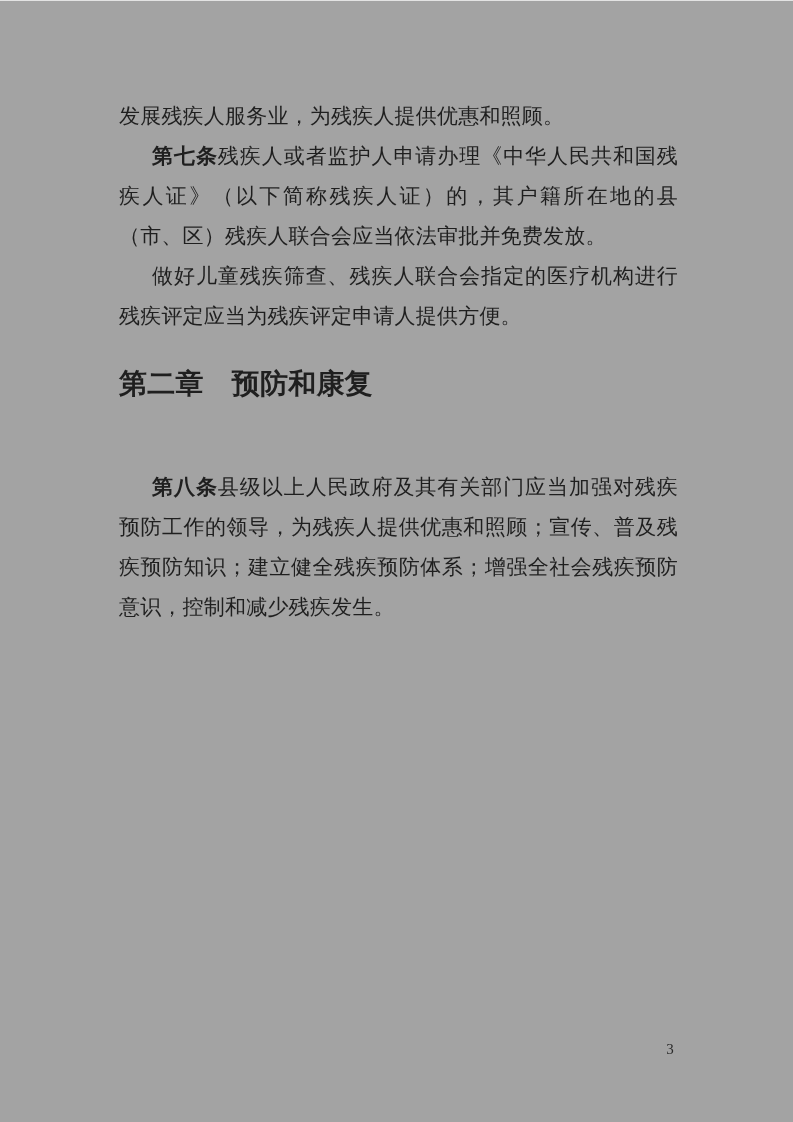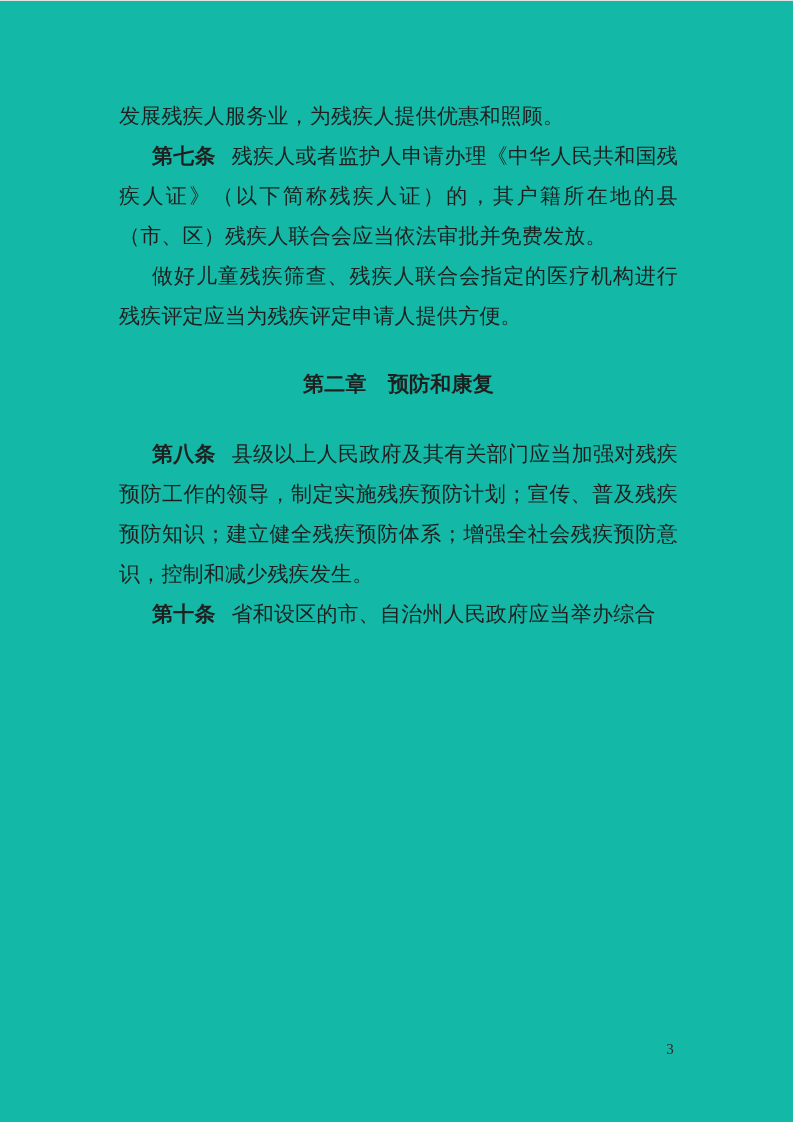--- a/index.html
+++ b/index.html
@@ -2,21 +2,21 @@
 <html><head>
 <meta charset="utf-8">
 <style>
   * { margin: 0; padding: 0; box-sizing: border-box; }
   html, body { background: #ffffff; }
 
   .page {
     position: relative;
     width: 793px;
     height: 1122px;
-    background: #14b8a6;
+    background: #a3a3a3;
     overflow: hidden;
     font-family: "Liberation Serif", "DejaVu Serif", serif;
     color: #1f1f1f;
     border-top: 1px solid #e3e3e3;
   }
 
   .text-block {
     position: absolute;
     left: 119px;
     top: 95px;
@@ -25,30 +25,30 @@
     line-height: 40px;
     letter-spacing: 0.2px;
     text-align: justify;
   }
 
   .para { text-align: justify; }
   .para.indent { text-indent: 33px; }
 
   .article-label {
     font-weight: bold;
-    margin-right: 16px;
+    margin-right: 0;
   }
 
   .chapter {
     font-weight: bold;
-    text-align: center;
+    text-align: left;
     text-indent: 0;
     margin-top: 28px;
-    margin-bottom: 30px;
-    font-size: 21px;
+    margin-bottom: 63px;
+    font-size: 28px;
   }
 
   .page-number {
     position: absolute;
     left: 660px;
     top: 1040px;
     width: 20px;
     text-align: center;
     font-size: 15px;
     line-height: 17px;
@@ -57,17 +57,16 @@
 </style>
 </head>
 <body>
 
 <div class="page">
   <div class="text-block">
       <p class="para"><span>发展残疾人服务业，为残疾人提供优惠和照顾。</span></p>
       <p class="para indent"><span class="article-label">第七条</span><span>残疾人或者监护人申请办理《中华人民共和国残疾人证》（以下简称残疾人证）的，其户籍所在地的县（市、区）残疾人联合会应当依法审批并免费发放。</span></p>
       <p class="para indent"><span>做好儿童残疾筛查、残疾人联合会指定的医疗机构进行残疾评定应当为残疾评定申请人提供方便。</span></p>
       <div class="chapter">第二章　预防和康复</div>
-      <p class="para indent"><span class="article-label">第八条</span><span>县级以上人民政府及其有关部门应当加强对残疾预防工作的领导，制定实施残疾预防计划；宣传、普及残疾预防知识；建立健全残疾预防体系；增强全社会残疾预防意识，控制和减少残疾发生。</span></p>
-      <p class="para indent"><span class="article-label">第十条</span><span>省和设区的市、自治州人民政府应当举办综合</span></p>
+      <p class="para indent"><span class="article-label">第八条</span><span>县级以上人民政府及其有关部门应当加强对残疾预防工作的领导，为残疾人提供优惠和照顾；宣传、普及残疾预防知识；建立健全残疾预防体系；增强全社会残疾预防意识，控制和减少残疾发生。</span></p>
     </div>
   <div class="page-number">3</div>
 </div>
 
 </body></html>

